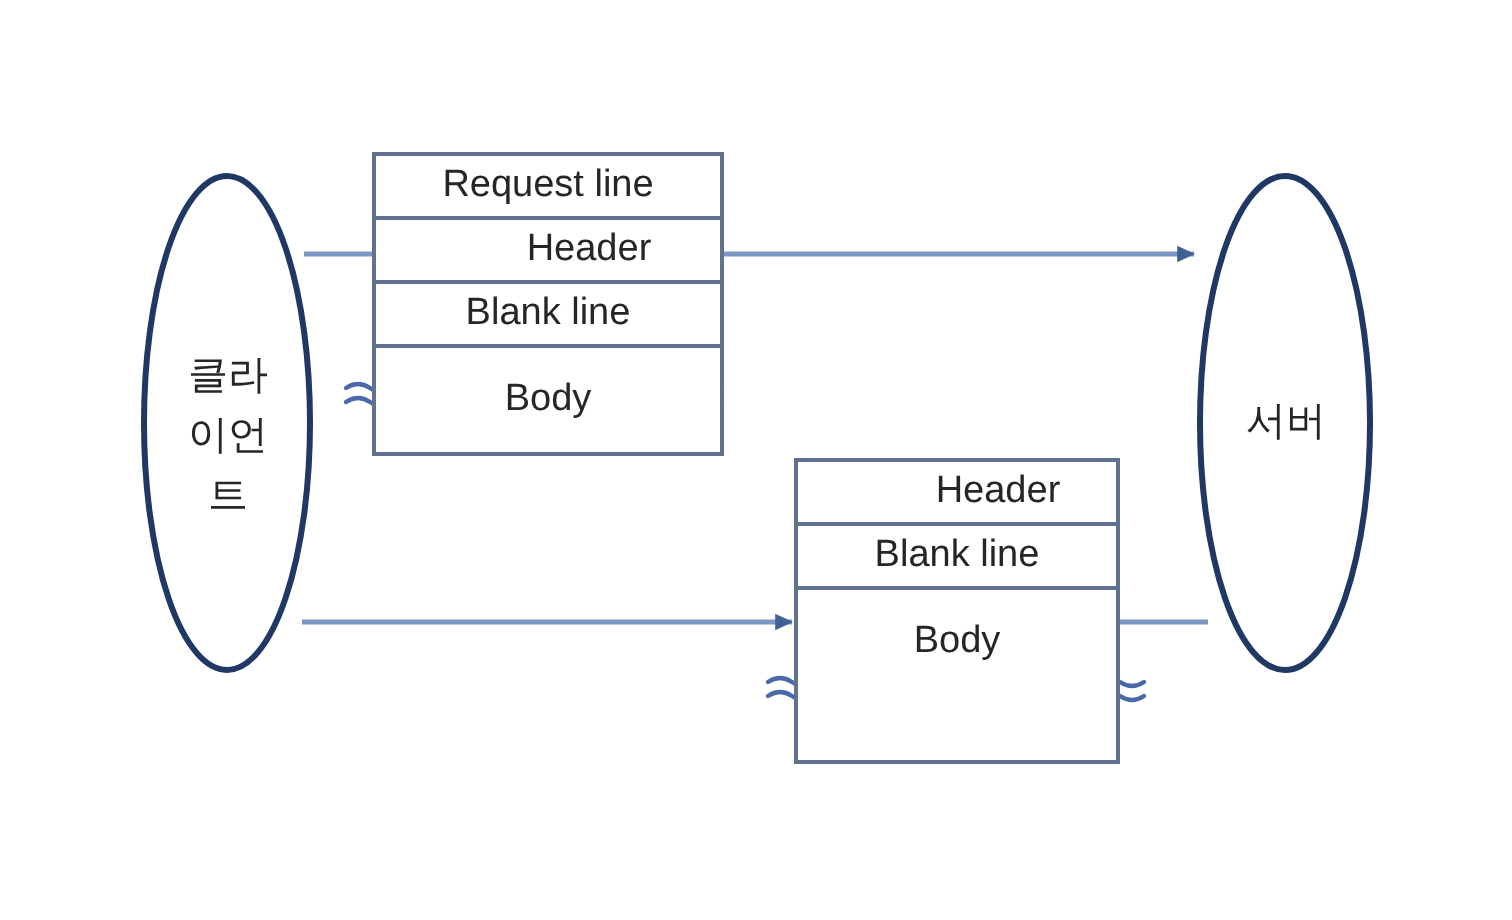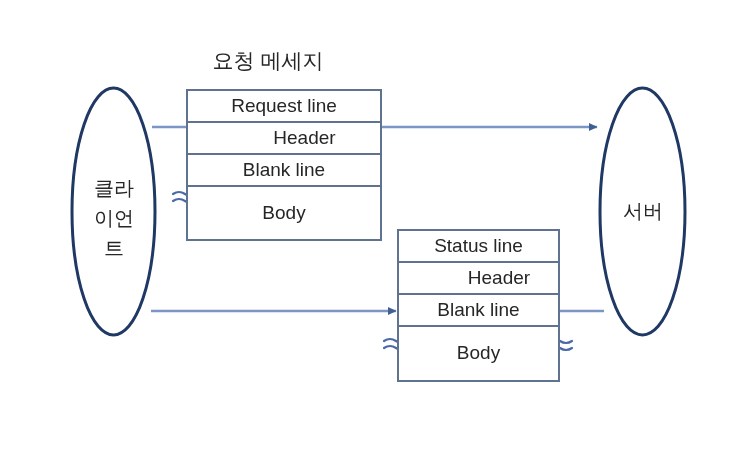--- a/index.html
+++ b/index.html
@@ -66,22 +66,22 @@
   }
   
   .msg-box {
     position: absolute;
     box-sizing: border-box;
     border: 2px solid #5f7391;
     background: #ffffff;
   }
   #request-box {
     left: 186px;
-    top: 89px;
-    width: 196px;
+    top: 76px;
+    width: 176px;
     height: 152px;
   }
   #response-box {
     left: 397px;
     top: 229px;
     width: 163px;
     height: 153px;
   }
   .msg-row {
     box-sizing: border-box;
@@ -144,30 +144,28 @@
       <path d="M548,348 q6,-4 12,0 t12,0"></path>
     </g>
   </svg>
 
   <div class="node-label" id="client-label">클라
 이언
 트</div>
 
   <div class="node-label" id="server-label">서버</div>
 
-  <div class="msg-title" id="request-title">요청 메세지</div>
 
   <div class="msg-box" id="request-box">
     <div class="msg-row r-line">Request line</div>
     <div class="msg-row r-header">Header</div>
     <div class="msg-row r-blank">Blank line</div>
     <div class="msg-row r-body">Body</div>
   </div>
 
 
   <div class="msg-box" id="response-box">
-    <div class="msg-row r-line">Status line</div>
     <div class="msg-row r-header">Header</div>
     <div class="msg-row r-blank">Blank line</div>
     <div class="msg-row r-body">Body</div>
   </div>
 
 </div>
 
 </body></html>

